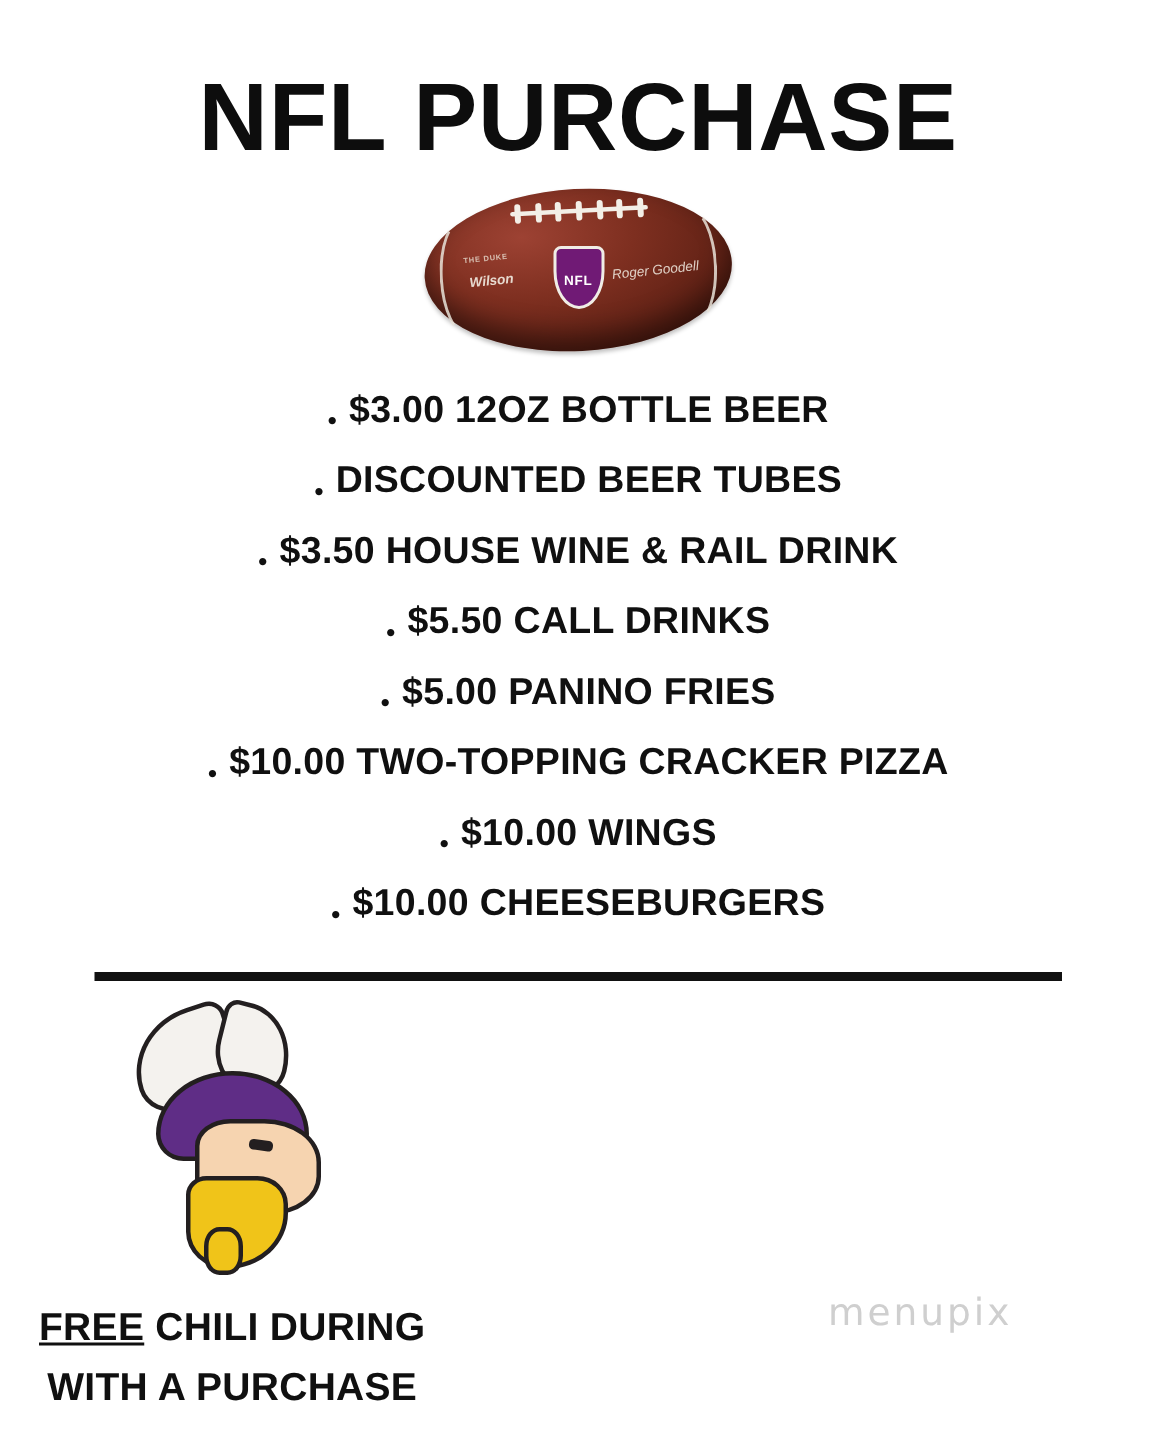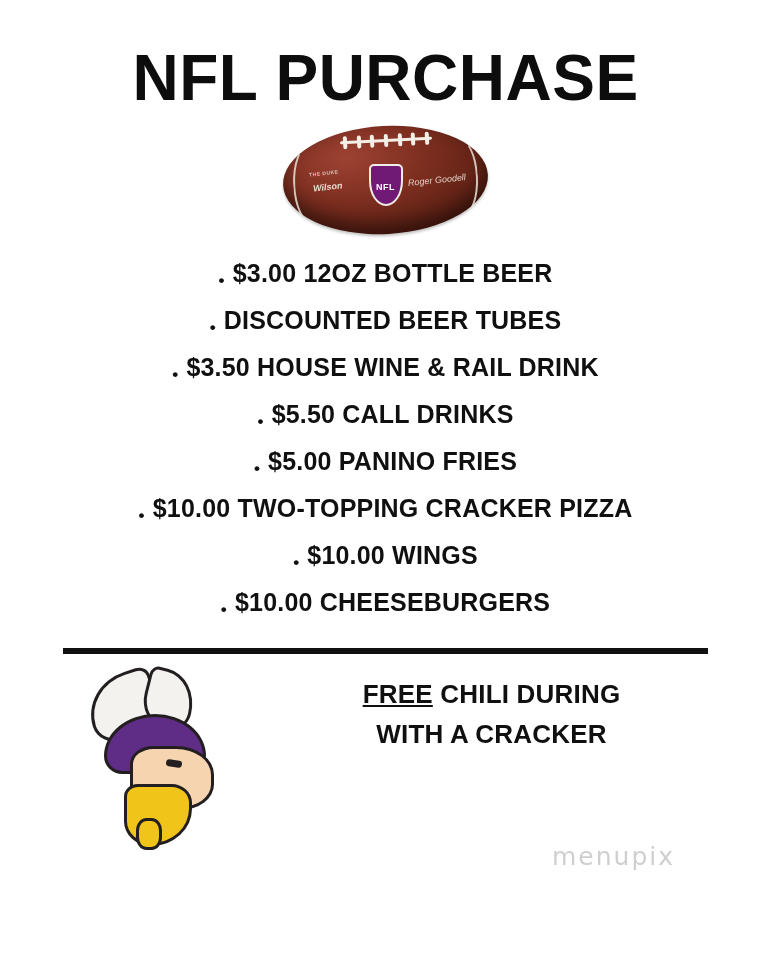--- a/index.html
+++ b/index.html
@@ -189,20 +189,21 @@
   }
 
   
   .bottom {
     width: 100%;
     display: flex;
     align-items: flex-start;
     justify-content: flex-start;
     padding: 14px 0 0 0;
     position: relative;
+    flex-direction: column;
   }
 
   .viking {
     width: 190px;
     height: 175px;
     position: relative;
     flex: 0 0 190px;
     margin-left: 52px;
   }
   
@@ -303,21 +304,21 @@
     color: #101010;
     letter-spacing: 0.2px;
   }
   .promo-free {
     text-decoration: underline;
   }
 
   .watermark {
     position: absolute;
     right: 96px;
-    bottom: 88px;
+    bottom: 70px;
     font-size: 25px;
     color: #cfcfcf;
     letter-spacing: 2px;
     font-family: "DejaVu Sans", sans-serif;
   }
 </style>
 </head>
 <body>
 
 <div class="poster">
@@ -389,20 +390,20 @@
       <div class="v-face"></div>
       <div class="v-eye"></div>
       <div class="v-beard"></div>
       <div class="v-braid"></div>
     </div>
 
     <div class="promo">
       <div class="promo-line">
         <span class="promo-free">FREE</span><span> CHILI DURING</span>
       </div>
-      <div class="promo-line">WITH  A CRACKER</div>
+      <div class="promo-line">WITH  A PURCHASE</div>
     </div>
 
   </div>
 
   <div class="watermark">menupix</div>
 
 </div>
 
 </body></html>

